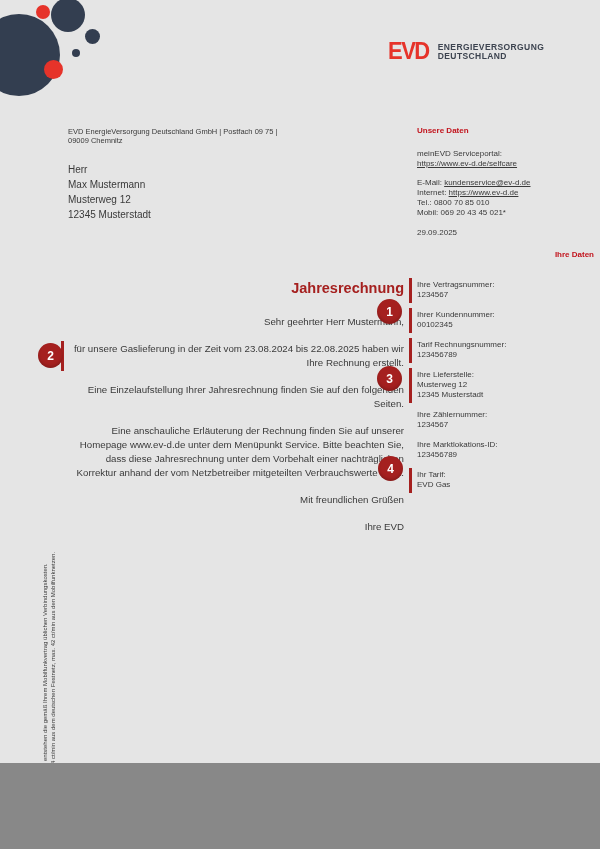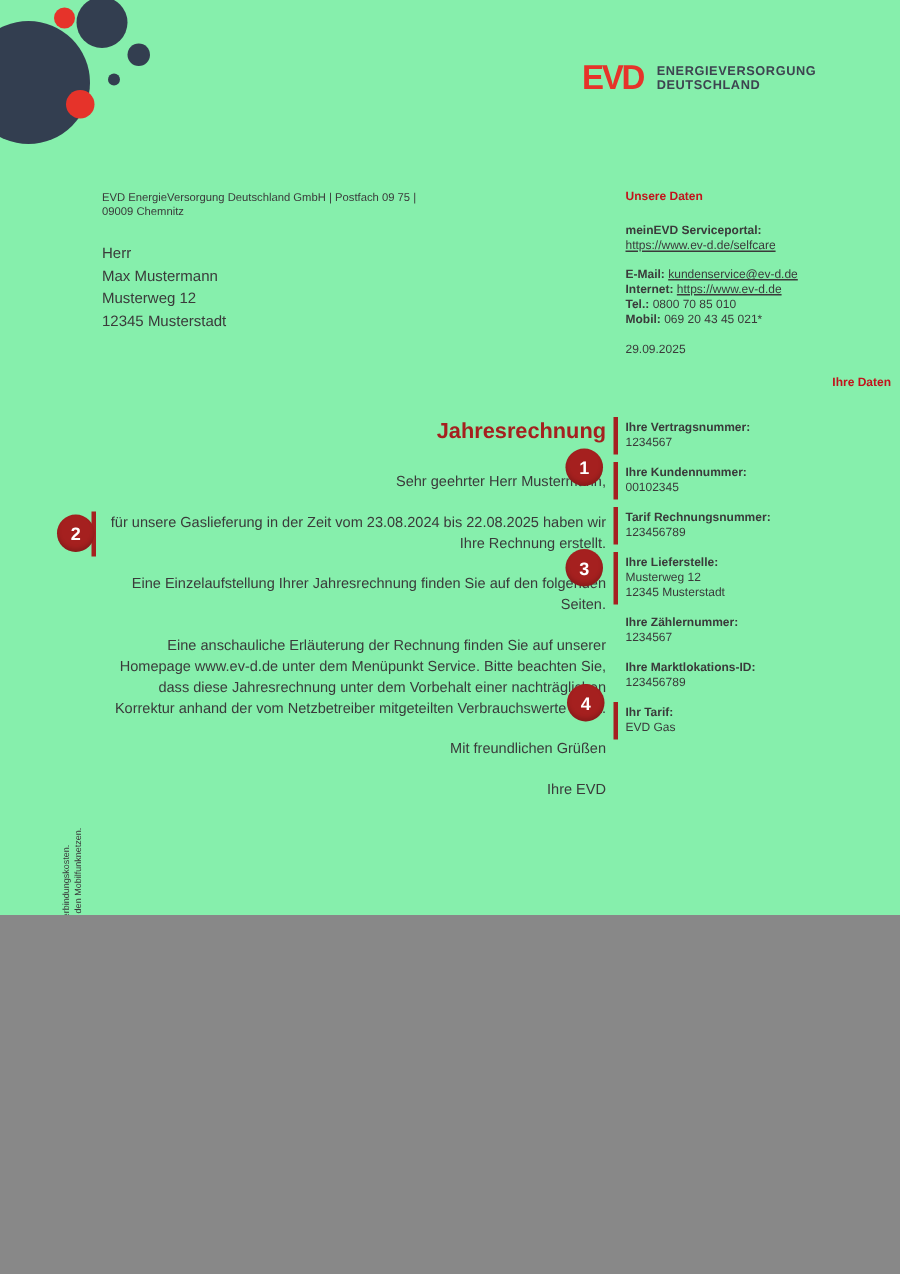--- a/index.html
+++ b/index.html
@@ -1,19 +1,19 @@
 <!DOCTYPE html>
 <html><head>
 <meta charset="utf-8">
 <style>
   * { margin:0; padding:0; box-sizing:border-box; }
   html,body { background:#888; }
   .page {
-    position:relative; width:600px; height:610px; margin:0 auto;
-    background:#86efac; overflow:hidden;
+    position:relative; width:600px; height:763px; margin:0 auto;
+    background:#e5e5e5; overflow:hidden;
     font-family:"Liberation Sans", sans-serif; color:#3a3a3a;
   }
   
   .circle { position:absolute; border-radius:50%; }
   .navy { background:#333e50; }
   .red  { background:#e6332a; }
   .c1 { left:-22px; top:14px;  width:82px; height:82px; }
   .c2 { left:51px;  top:-2px;  width:34px; height:34px; }
   .c3 { left:36px;  top:5px;   width:14px; height:14px; }
   .c4 { left:85px;  top:29px;  width:15px; height:15px; }
@@ -27,21 +27,21 @@
   .brand-mark { font-size:22px; font-weight:700; color:#e6332a; letter-spacing:-1.5px; line-height:20px; transform:scaleY(1.05); }
   .brand-text { font-size:8.5px; line-height:9.5px; letter-spacing:0.4px; color:#3d4450; font-weight:700; }
   
   .sender    { position:absolute; left:68px; top:127px; font-size:7.5px; line-height:9px; }
   .recipient { position:absolute; left:68px; top:162px; font-size:10px; line-height:15px; }
   
   .right-col { position:absolute; left:409px; top:126px; width:185px; font-size:8px; line-height:10px; padding-left:8px; }
   .rc-title { color:#c2131c; font-weight:700; }
   .rc-title.first  { margin-bottom:13px; }
   .rc-title.second { margin-top:12px; margin-bottom:20px;text-align:right; }
-  .b { font-weight:700; }
+  .b { font-weight:400; }
   .lnk { color:#3a3a3a; text-decoration:underline; cursor:pointer; }
   .contact-block { margin-top:9px; }
   .rc-date { margin-top:10px; }
   .rc-item { position:relative; margin-bottom:10px; }
   .rc-item .b { display:block; }
   .rc-item.marked::before { content:""; position:absolute; left:-8px; top:-2px; bottom:-3px; width:2.5px; background:#a5201f; }
   
   .letter { position:absolute; left:68px; top:280px; width:336px; font-size:9.7px; line-height:14px;text-align:right; }
   .letter h1 { font-size:14.5px; line-height:17px; font-weight:700; color:#a5201f; margin-bottom:18px; }
   .letter p { margin-top:13px; }
@@ -118,21 +118,21 @@
 
     <div class="rc-date">29.09.2025</div>
 
     <div class="rc-title second">Ihre Daten</div>
 
     <div class="rc-item marked">
       <span class="b">Ihre Vertragsnummer:</span>
       <div>1234567</div>
     </div>
     <div class="rc-item marked">
-      <span class="b">Ihre Kundennummer:</span>
+      <span class="b">Ihrer Kundennummer:</span>
       <div>00102345</div>
     </div>
     <div class="rc-item marked">
       <span class="b">Tarif Rechnungsnummer:</span>
       <div>123456789</div>
     </div>
     <div class="rc-item marked">
       <span class="b">Ihre Lieferstelle:</span>
       <div>Musterweg 12</div>
       <div>12345 Musterstadt</div>

